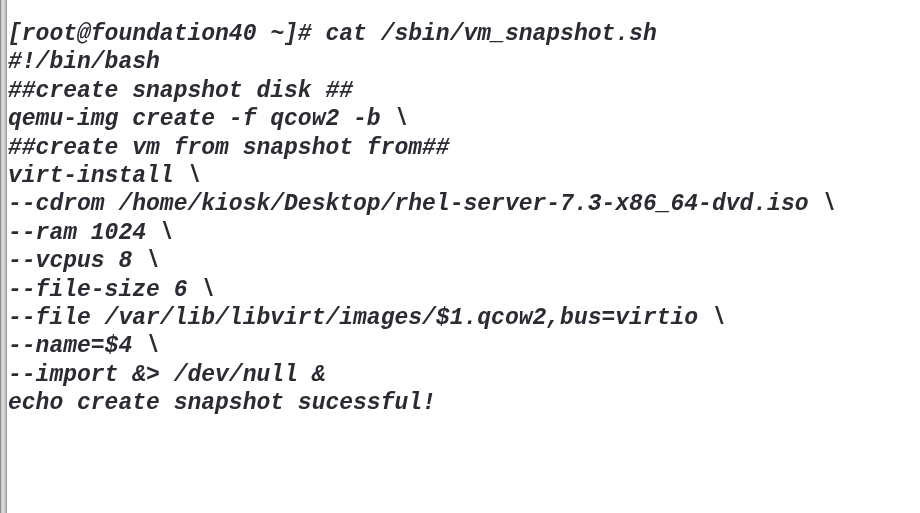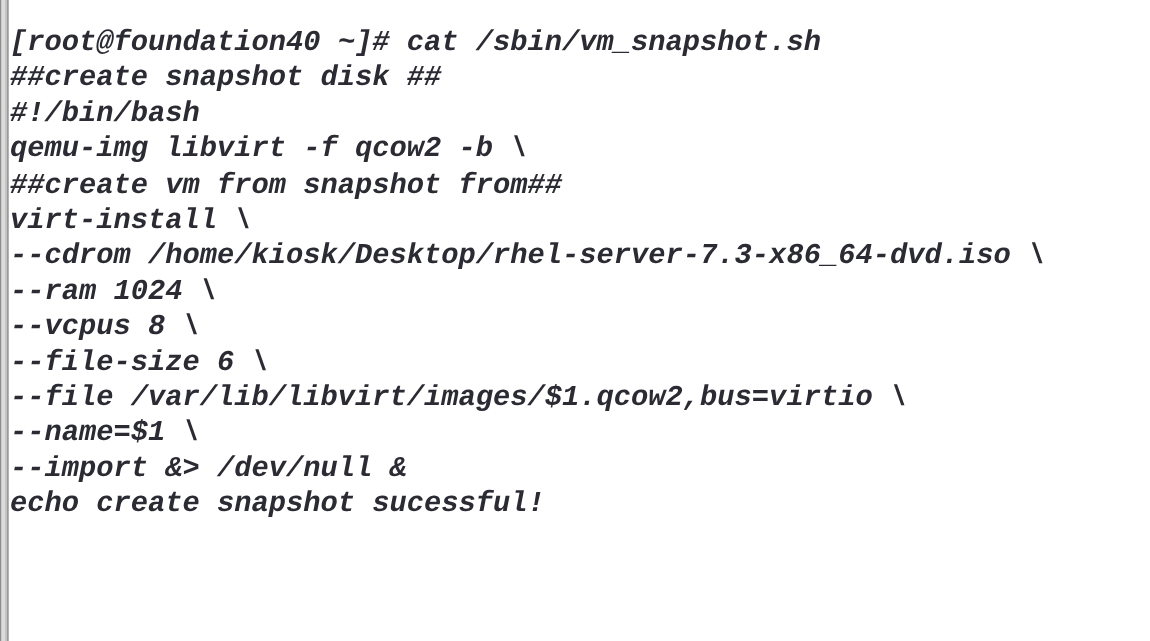--- a/index.html
+++ b/index.html
@@ -101,28 +101,28 @@
 l
 .
 l
  
  </div>
 
   <div id="left-edge-strip"></div>
 
   <div id="terminal-output">
     <div class="term-line">[root@foundation40 ~]# cat /sbin/vm_snapshot.sh</div>
+    <div class="term-line">#!/bin/bash</div>
     <div class="term-line">##create snapshot disk ##</div>
-    <div class="term-line">#!/bin/bash</div>
-    <div class="term-line">qemu-img libvirt -f qcow2 -b \</div>
+    <div class="term-line">qemu-img create -f qcow2 -b \</div>
     <div class="term-line">##create vm from snapshot from##</div>
     <div class="term-line">virt-install \</div>
     <div class="term-line">--cdrom /home/kiosk/Desktop/rhel-server-7.3-x86_64-dvd.iso \</div>
     <div class="term-line">--ram 1024 \</div>
     <div class="term-line">--vcpus 8 \</div>
     <div class="term-line">--file-size 6 \</div>
     <div class="term-line">--file /var/lib/libvirt/images/$1.qcow2,bus=virtio \</div>
-    <div class="term-line">--name=$1 \</div>
+    <div class="term-line">--name=$4 \</div>
     <div class="term-line">--import &amp;&gt; /dev/null &amp;</div>
     <div class="term-line">echo create snapshot sucessful!</div>
   </div>
 
 </div>
 
 </body></html>

